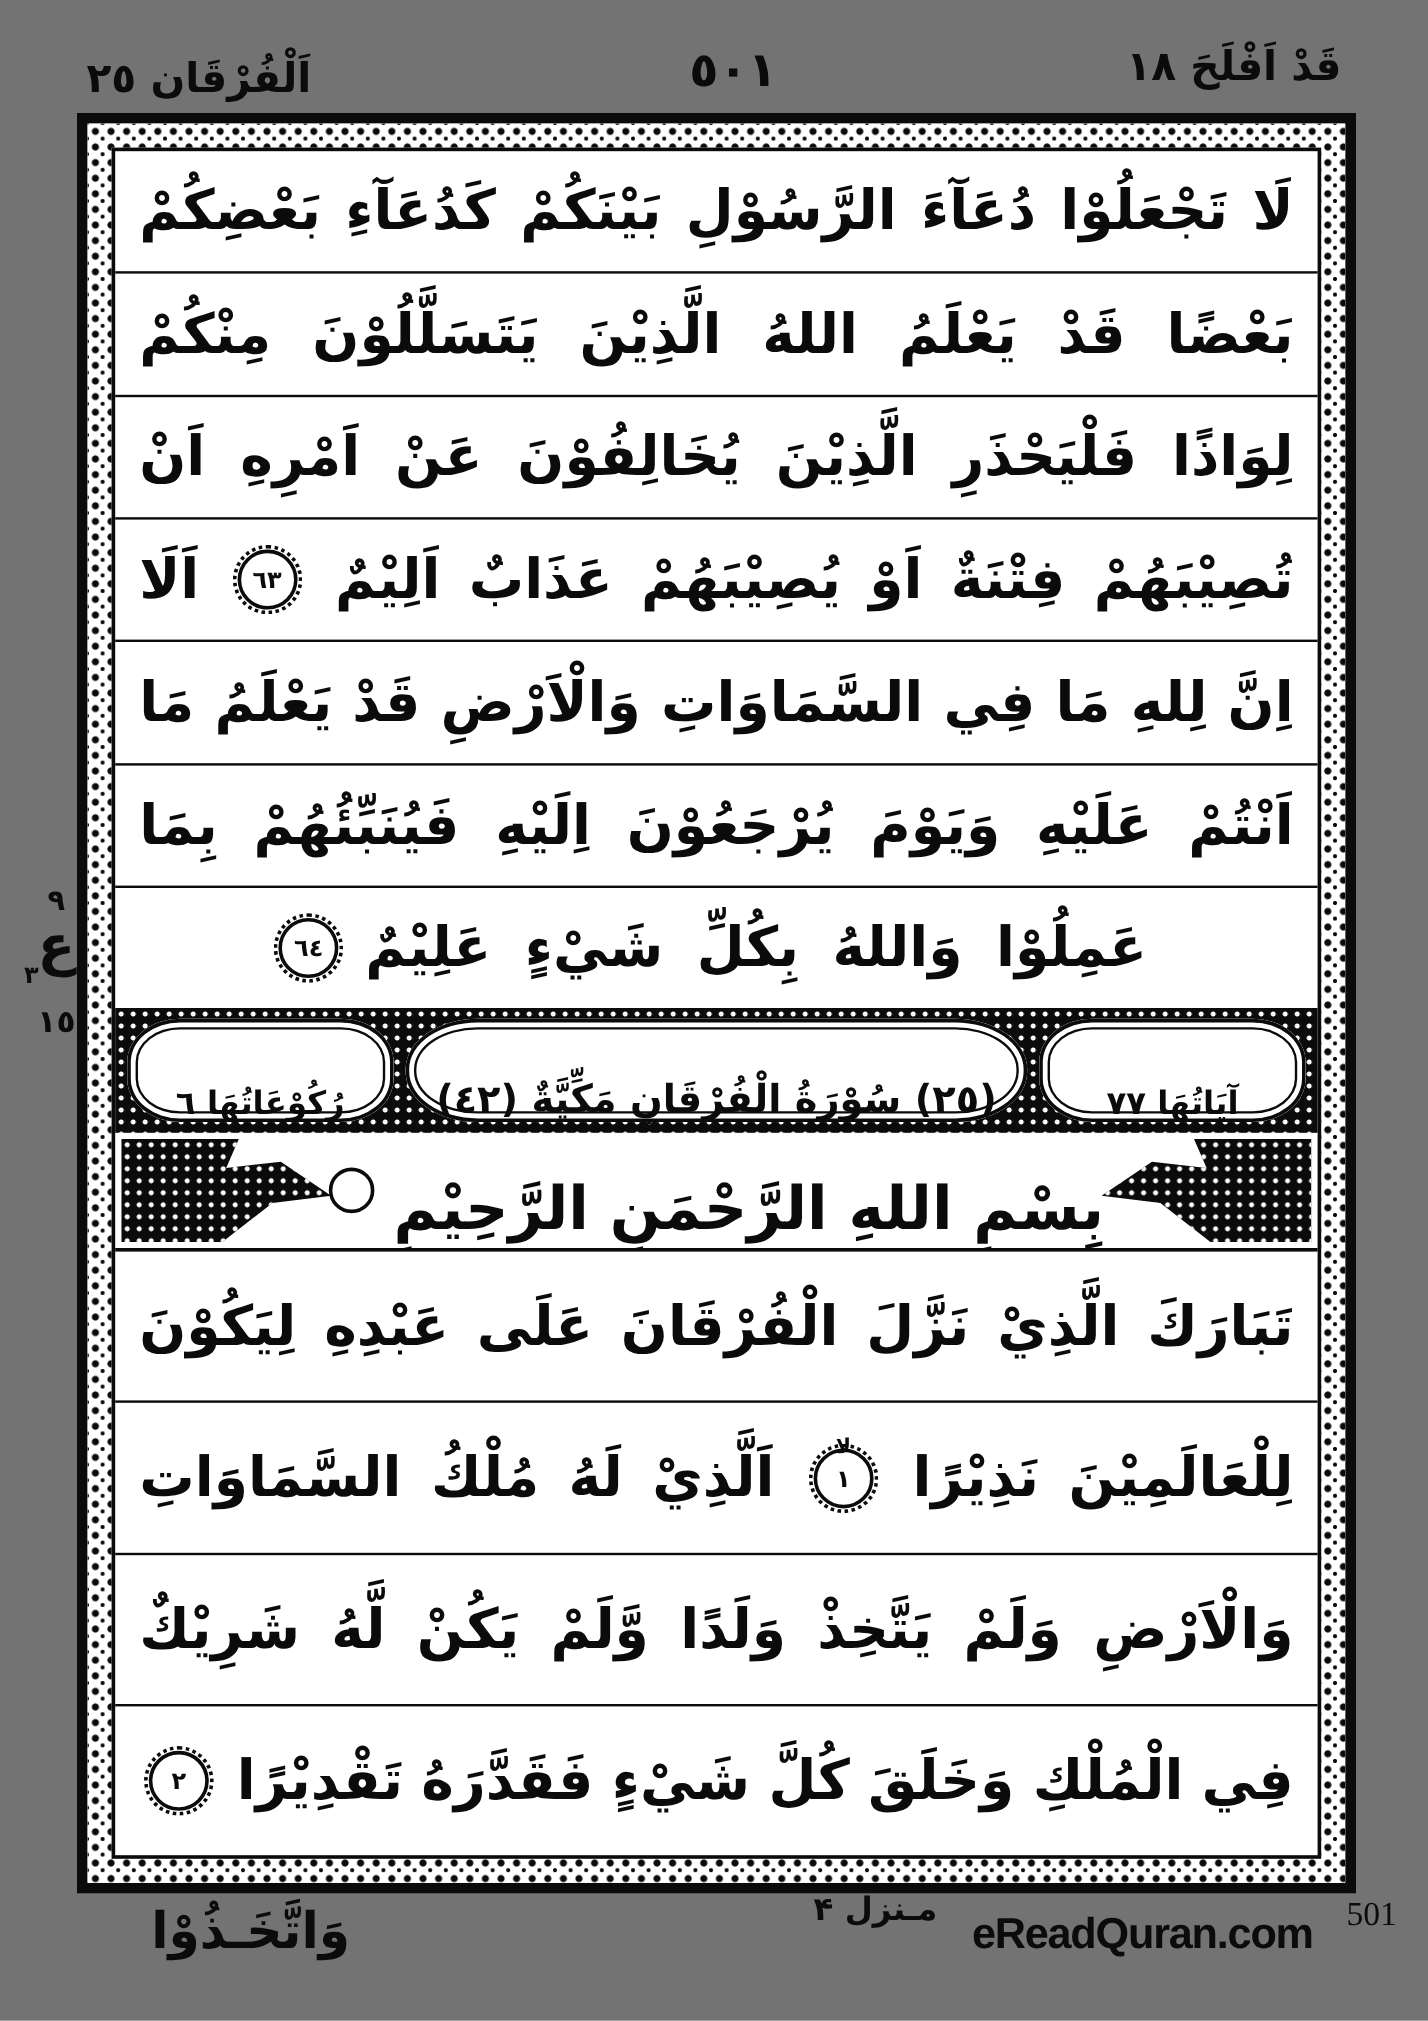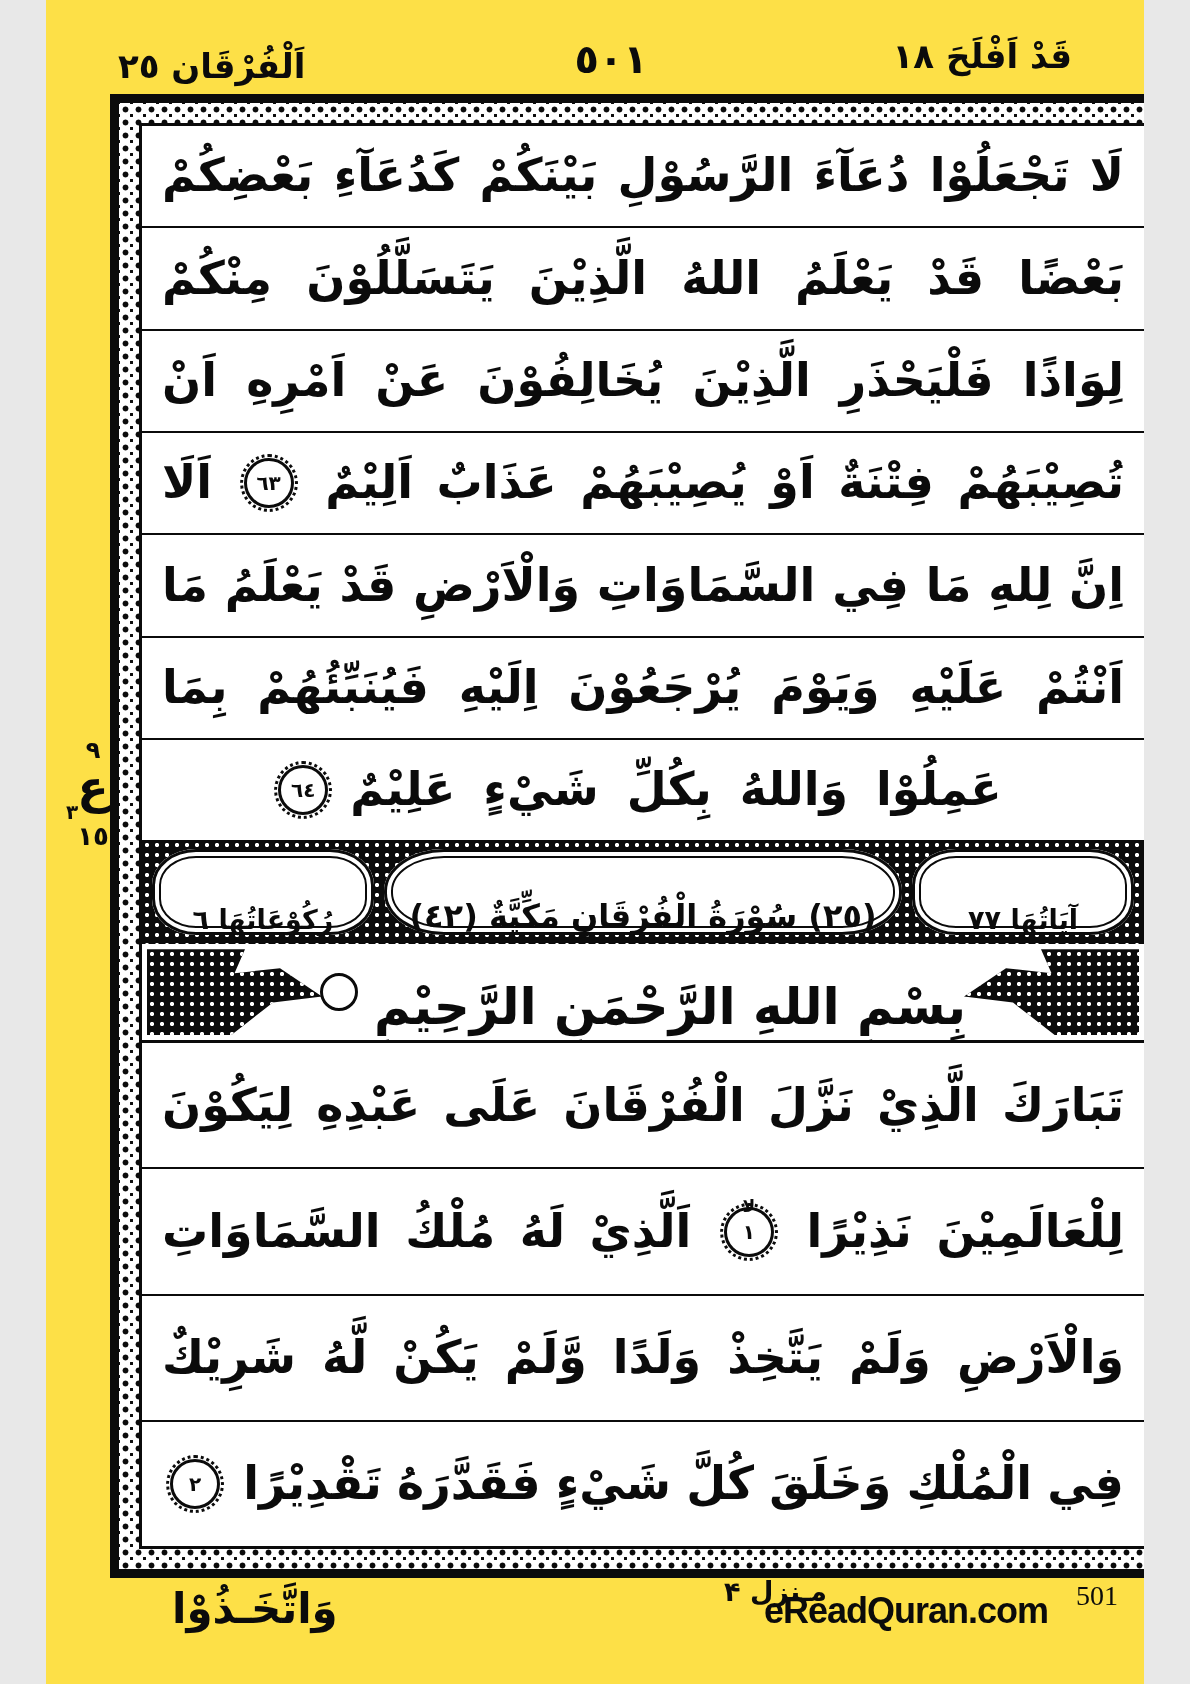--- a/index.html
+++ b/index.html
@@ -1,30 +1,30 @@
 <!DOCTYPE html>
 <html lang="ar"><head>
 <meta charset="utf-8">
 <style>
   html,body{margin:0;padding:0;background:#e8e8e8;}
   .paper{
-    position:relative;width:1098px;height:1684px;background:#fde047;color:#0b0b0b;
+    position:relative;width:1190px;height:1684px;background:#737373;color:#0b0b0b;
     font-family:"DejaVu Sans",sans-serif;overflow:hidden;margin:0 auto;text-decoration:underline;
   }
   
   .hdr{position:absolute;font-weight:bold;white-space:nowrap;direction:rtl;}
   .hdr-left{left:72px;top:46px;font-size:34px;}
   .hdr-center{left:50%;transform:translateX(-50%);top:36px;font-size:40px;margin-left:16px;}
   .hdr-right{right:72px;top:36px;font-size:34px;}
   
   .margin-marker{position:absolute;left:18px;top:738px;width:58px;text-align:center;direction:rtl;line-height:1.05;}
   .mm-top{display:block;font-size:24px;font-weight:bold;}
   .mm-ain{display:block;position:relative;font-size:46px;font-weight:bold;height:56px;}
   .mm-sub{position:absolute;left:2px;bottom:-4px;font-size:20px;font-weight:bold;}
-  .mm-bottom{display:block;font-size:26px;font-weight:bold;margin-top:4px;}
+  .mm-bottom{display:block;font-size:26px;font-weight:bold;margin-top:20px;}
   
   .frame{position:absolute;left:64px;top:94px;width:1066px;height:1484px;border:9px solid #0b0b0b;background:#fff;box-sizing:border-box;}
   .deco{position:absolute;inset:0;padding:20px;box-sizing:border-box;
         background-color:#fff;
         background-image:radial-gradient(circle,#0b0b0b 2.6px,transparent 3.3px),
                          radial-gradient(circle,#0b0b0b 1.4px,transparent 2px);
         background-size:13px 13px,13px 13px;background-position:0 0,6px 6px;}
   .inner{position:relative;height:100%;box-sizing:border-box;background:#fff;border:3px solid #0b0b0b;
          display:flex;flex-direction:column;}
   

